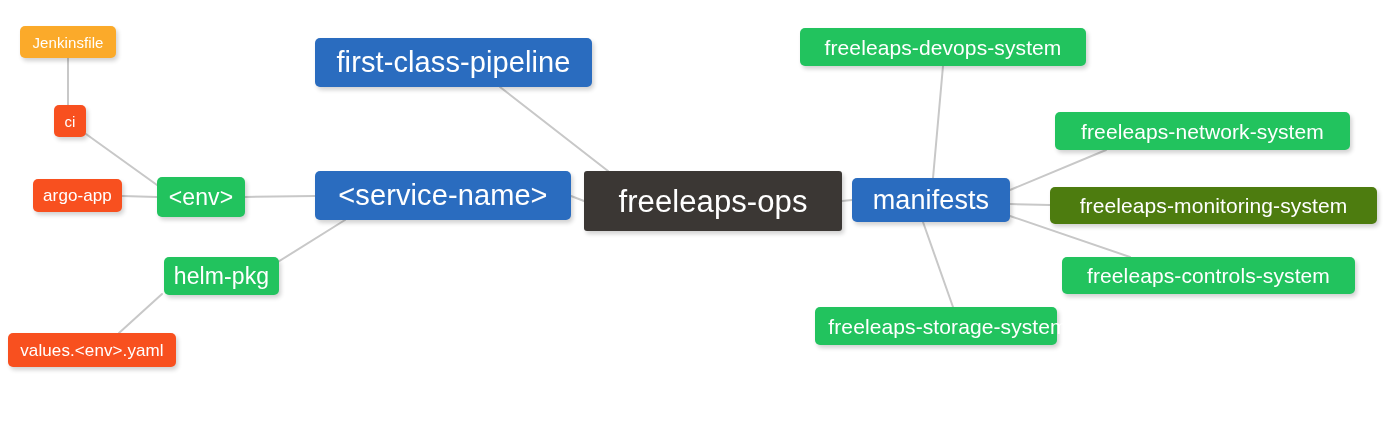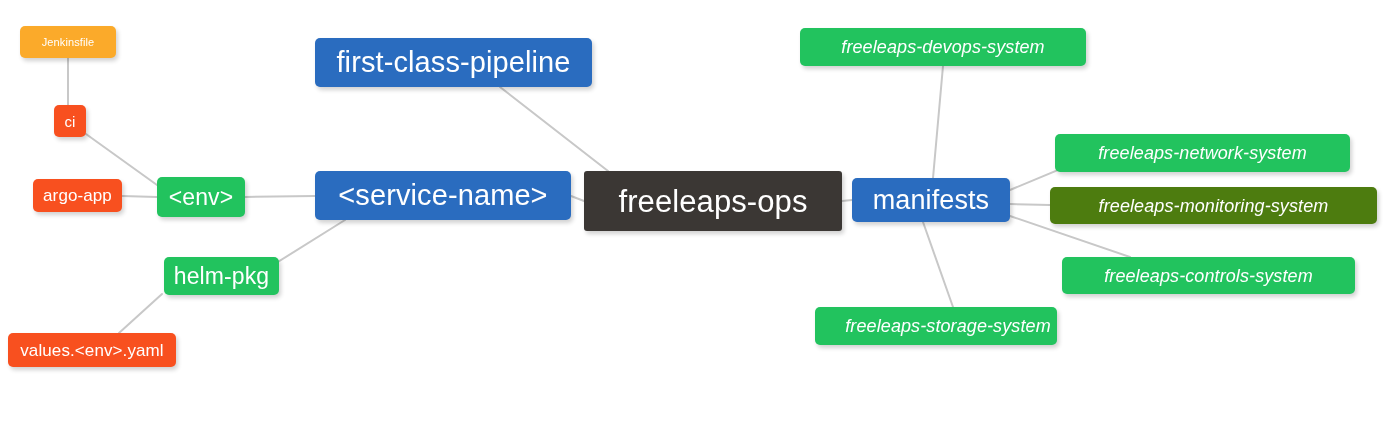--- a/index.html
+++ b/index.html
@@ -46,38 +46,37 @@
   .node-blue {
     background: #2a6cbf;
     font-size: 27px;
   }
   .node-blue-lg {
     background: #2a6cbf;
     font-size: 29px;
   }
   .node-green {
     background: #22c35e;
-    font-size: 18px;
-    font-style: italic;
+    font-size: 21px;
   }
   .node-green-md {
     background: #22c35e;
     font-size: 23px;
   }
   .node-red {
     background: #f8501f;
     font-size: 17px;
   }
   .node-red-sm {
     background: #f8501f;
     font-size: 15px;
   }
   .node-orange {
     background: #fbaa2a;
-    font-size: 11px;
+    font-size: 15px;
   }
 </style>
 </head>
 <body>
 
 <div id="mindmap-canvas">
   <svg id="edge-layer" viewBox="0 0 1390 421" xmlns="http://www.w3.org/2000/svg">
       <line x1="584" y1="201" x2="571" y2="196" stroke="#c8c8c8" stroke-width="2" stroke-linecap="round"></line>
       <line x1="608" y1="171" x2="500" y2="87" stroke="#c8c8c8" stroke-width="2" stroke-linecap="round"></line>
       <line x1="842" y1="201" x2="852" y2="200" stroke="#c8c8c8" stroke-width="2" stroke-linecap="round"></line>
@@ -120,21 +119,21 @@
       </div>
       <div class="node node-red" style="left: 33px; top: 179px; width: 89px; height: 33px; background: rgb(248, 80, 31);">
         <span>argo-app</span>
       </div>
       <div class="node node-red" style="left: 8px; top: 333px; width: 168px; height: 34px; background: rgb(248, 80, 31); justify-content: center;">
         <span>values.&lt;env&gt;.yaml</span>
       </div>
       <div class="node node-green" style="left: 800px; top: 28px; width: 286px; height: 38px; background: rgb(34, 195, 94);">
         <span>freeleaps-devops-system</span>
       </div>
-      <div class="node node-green" style="left: 1055px; top: 112px; width: 295px; height: 38px; background: rgb(34, 195, 94); margin-top: 22px;">
+      <div class="node node-green" style="left: 1055px; top: 112px; width: 295px; height: 38px; background: rgb(34, 195, 94);">
         <span>freeleaps-network-system</span>
       </div>
       <div class="node node-green" style="left: 1050px; top: 187px; width: 327px; height: 37px; background: #4d7c0f;">
         <span>freeleaps-monitoring-system</span>
       </div>
       <div class="node node-green" style="left: 1062px; top: 257px; width: 293px; height: 37px; background: rgb(34, 195, 94);">
         <span>freeleaps-controls-system</span>
       </div>
       <div class="node node-green" style="left: 815px; top: 307px; width: 242px; height: 38px; background: rgb(34, 195, 94); padding-left: 24px;">
         <span>freeleaps-storage-system</span>

